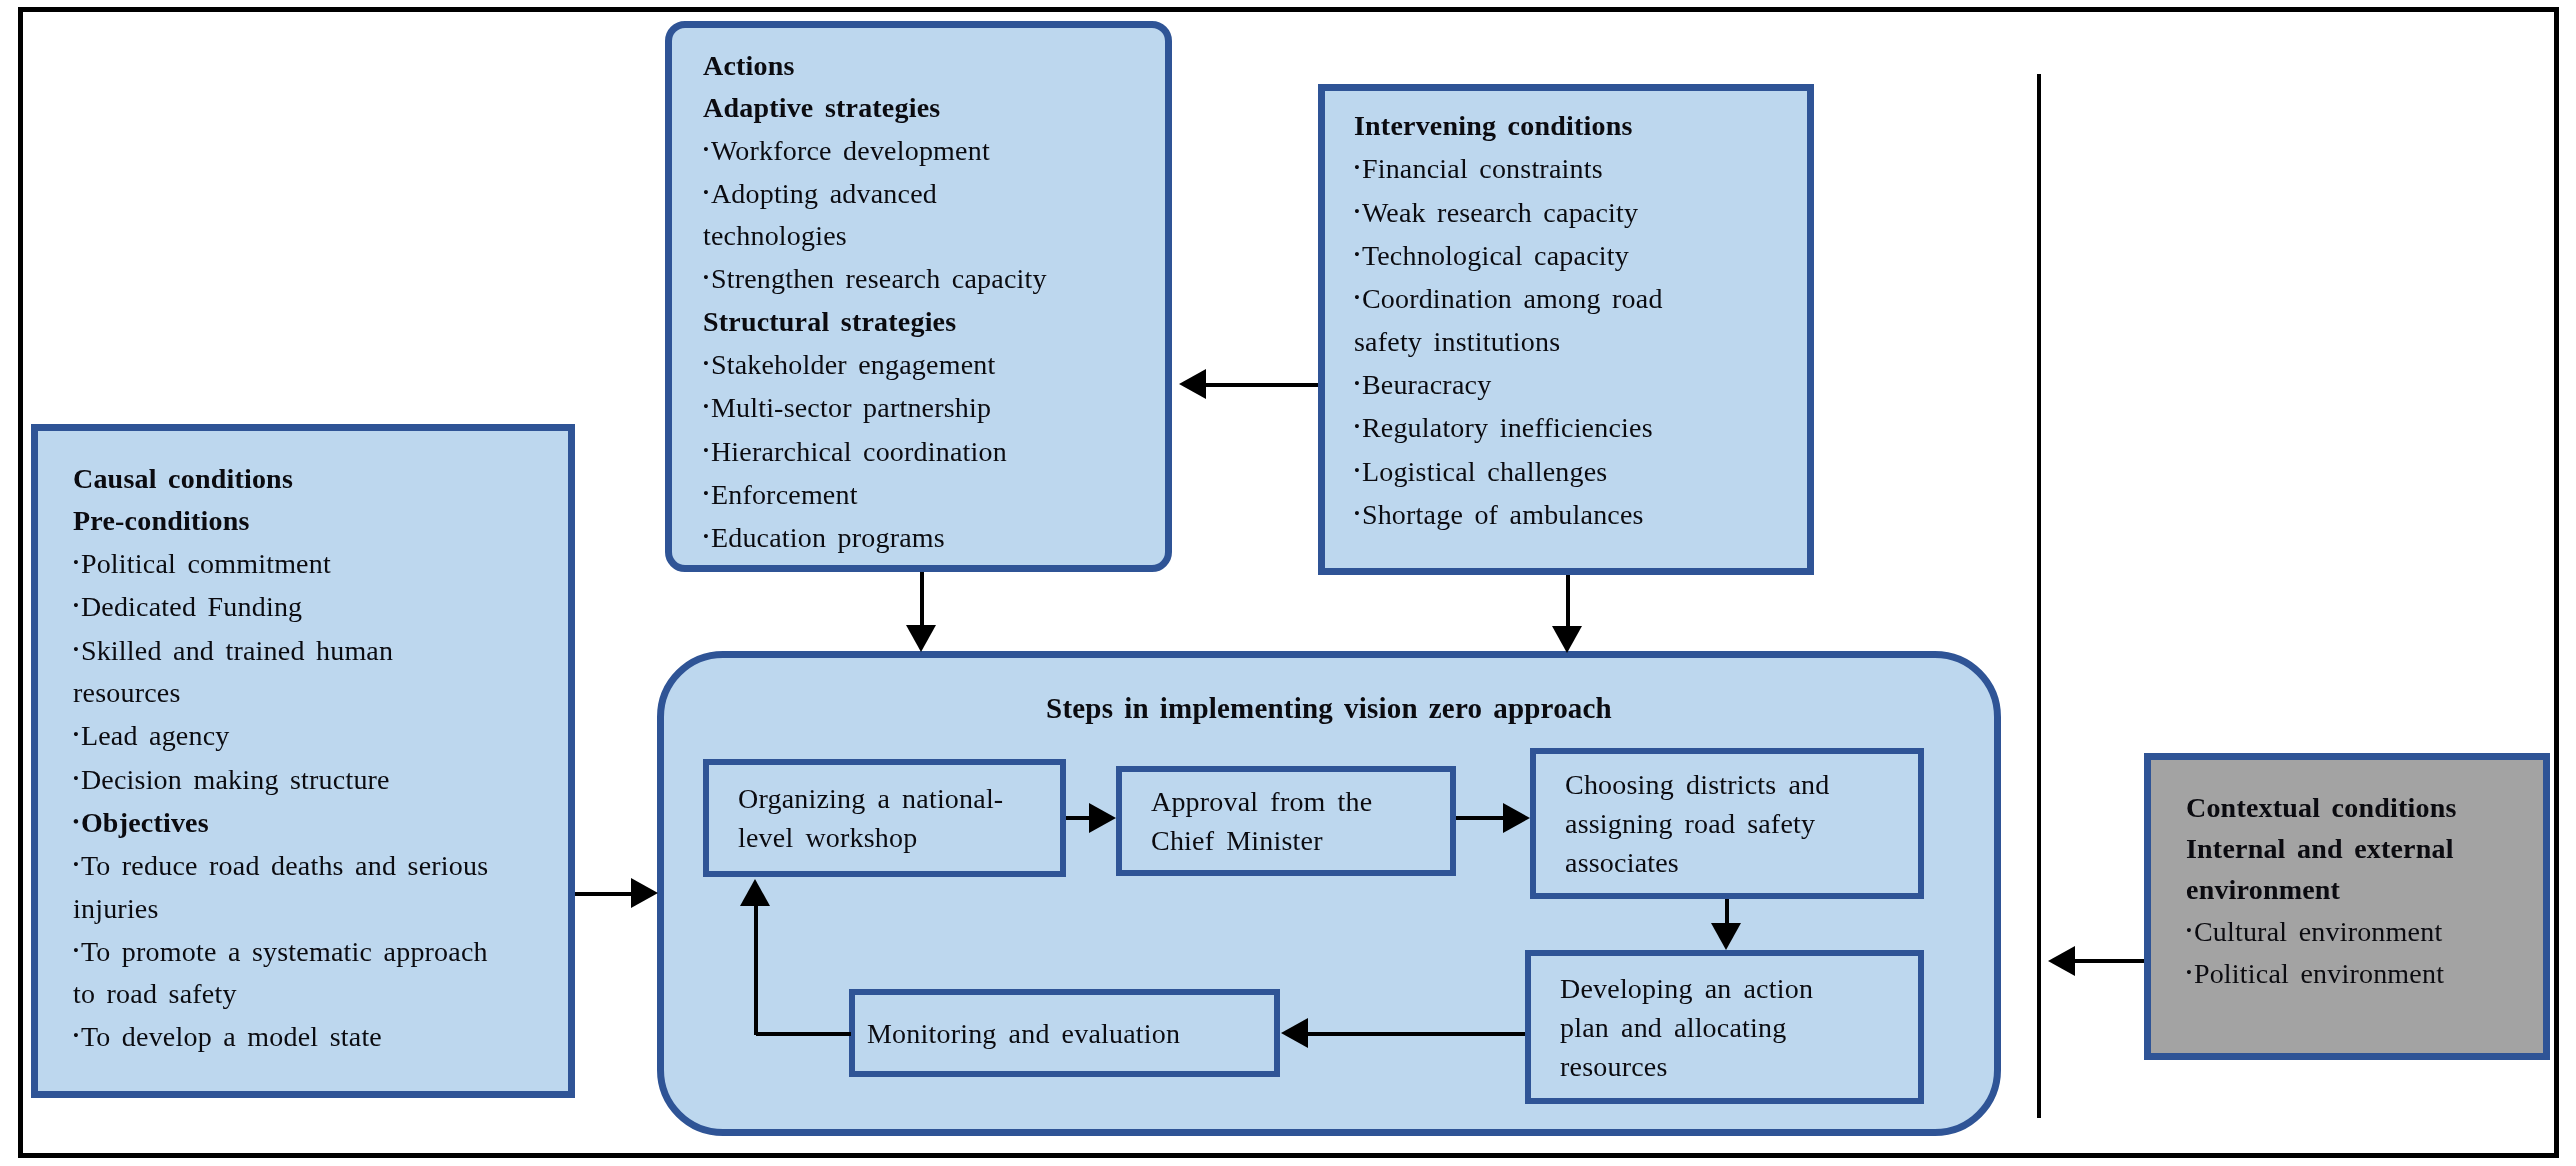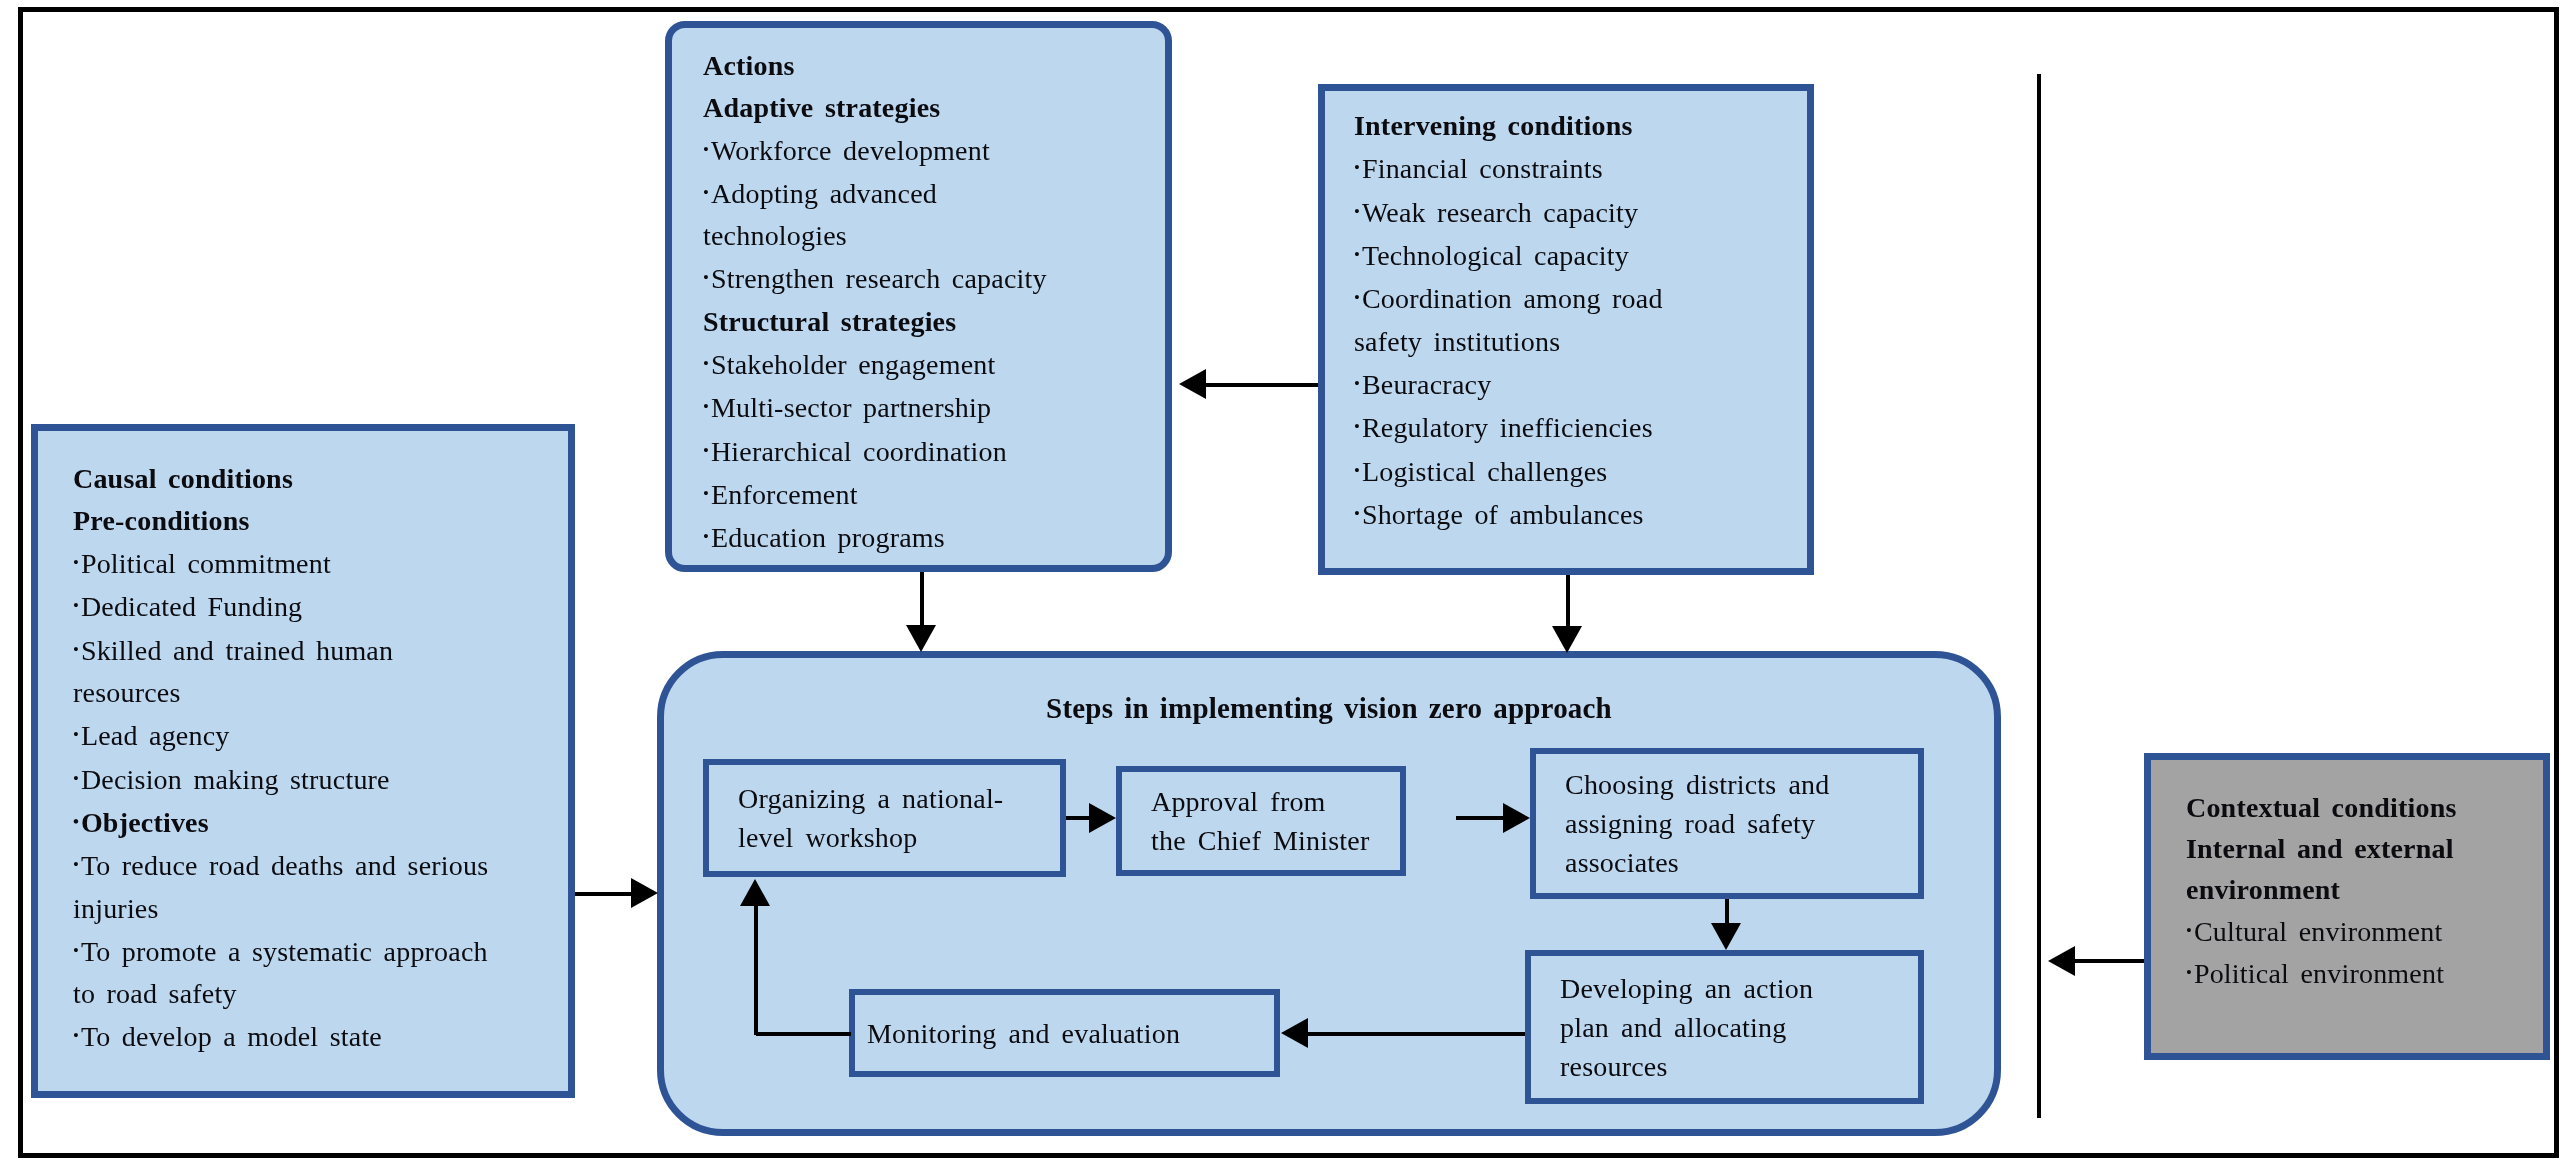--- a/index.html
+++ b/index.html
@@ -80,21 +80,21 @@
     <div class="txt bi" style="line-height:41px;">Political environment</div>
   </div>
 
   <div class="box rounded" style="left:657px;top:651px;width:1344px;height:485px;"></div>
   <div class="steps-title">Steps in implementing vision zero approach</div>
 
   <div class="innerbox" style="left:703px;top:759px;width:363px;height:118px;padding:0 4px 0 29px;">
     <div class="steptxt">Organizing a national-level workshop</div>
   </div>
 
-  <div class="innerbox" style="left:1116px;top:766px;width:290px;height:110px;padding:0 28px 0 29px;">
+  <div class="innerbox" style="left:1116px;top:766px;width:340px;height:110px;padding:0 28px 0 29px;">
     <div class="steptxt">Approval from the Chief Minister</div>
   </div>
 
   <div class="innerbox" style="left:1530px;top:748px;width:394px;height:151px;padding:0 45px 0 29px;">
     <div class="steptxt">Choosing districts and assigning road safety associates</div>
   </div>
 
   <div class="innerbox" style="left:1525px;top:950px;width:399px;height:154px;padding:0 50px 0 29px;">
     <div class="steptxt">Developing an action plan and allocating resources</div>
   </div>

